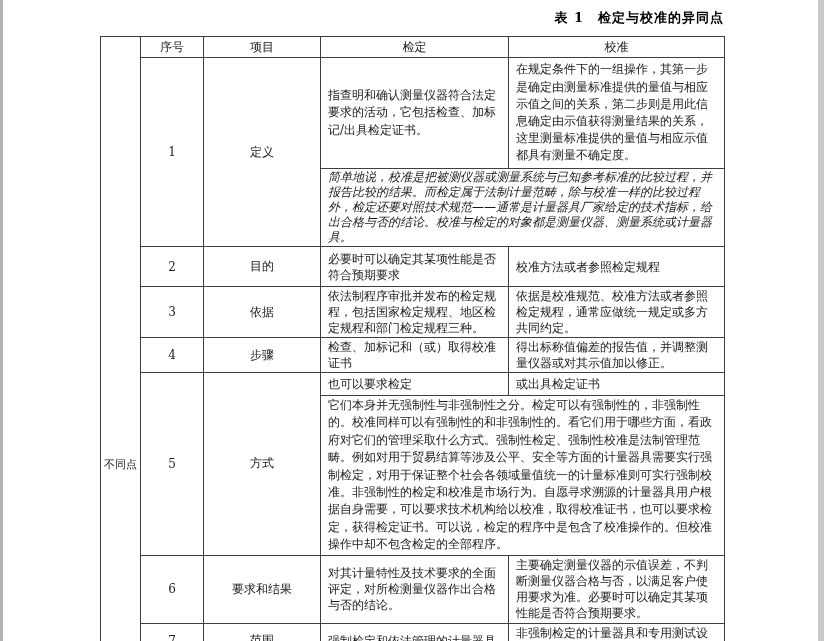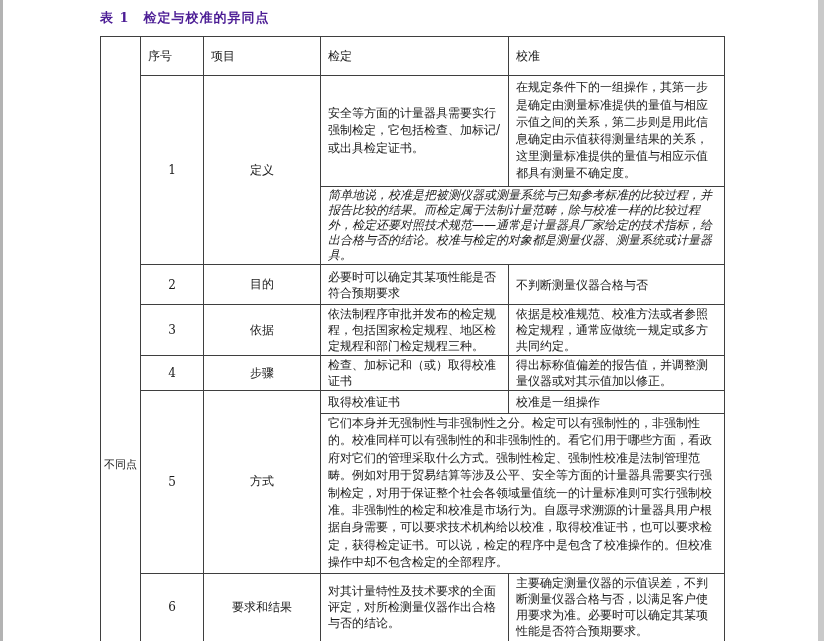--- a/index.html
+++ b/index.html
@@ -14,35 +14,35 @@
   .scan-edge-left {
     position: absolute; left: 0; top: 0; width: 3px; height: 641px;
     background: #b3b3b3;
   }
   .scan-edge-right {
     position: absolute; left: 818px; top: 0; width: 6px; height: 641px;
     background: #c9c9c9;
   }
   .doc-title {
     position: absolute; top: 9px; left: 100px; width: 624px;
-    text-align: left; font-size: 13px; font-weight: bold;
-    letter-spacing: 1px; color: #4c1d95;
+    text-align: right; font-size: 13px; font-weight: bold;
+    letter-spacing: 1px; color: #000000;
   }
   table.cmp {
     position: absolute; left: 100px; top: 36px;
     width: 624px; border-collapse: collapse; table-layout: fixed;
   }
   table.cmp td, table.cmp th {
     border: 1px solid #3f3f3f;
     font-size: 12px; font-weight: normal;
     vertical-align: middle;
     padding: 1px 7px;
     overflow: hidden;
   }
-  th.hdr { text-align: left; height: 39px; padding: 0 2px; }
+  th.hdr { text-align: center; height: 21px; padding: 0 2px; }
   td.center { text-align: center; }
   td.body-cell { text-align: left; line-height: 16px; }
   td.def-cell { line-height: 17.2px; padding-top: 2px; }
   td.note-a { line-height: 15px; }
   td.note-b { line-height: 17.4px; }
   td.group-cell { position: relative; padding: 0; }
   .group-label {
     position: absolute; top: 420px; left: 0; width: 100%;
     text-align: center; font-size: 11px; letter-spacing: 0px;
     white-space: nowrap;
@@ -81,53 +81,53 @@
       </td>
       <th class="hdr">序号</th>
       <th class="hdr">项目</th>
       <th class="hdr">检定</th>
       <th class="hdr">校准</th>
     </tr>
 
     <tr class="r1a">
       <td class="center" rowspan="2">1</td>
       <td class="center" rowspan="2">定义</td>
-      <td class="body-cell def-cell">安全等方面的计量器具需要实行强制检定，它包括检查、加标记/或出具检定证书。</td>
+      <td class="body-cell def-cell">指查明和确认测量仪器符合法定要求的活动，它包括检查、加标记/出具检定证书。</td>
       <td class="body-cell def-cell">在规定条件下的一组操作，其第一步是确定由测量标准提供的量值与相应示值之间的关系，第二步则是用此信息确定由示值获得测量结果的关系，这里测量标准提供的量值与相应示值都具有测量不确定度。</td>
     </tr>
     <tr class="r1b">
       <td class="body-cell note-a" colspan="2">简单地说，校准是把被测仪器或测量系统与已知参考标准的比较过程，并报告比较的结果。而检定属于法制计量范畴，除与校准一样的比较过程外，检定还要对照技术规范——通常是计量器具厂家给定的技术指标，给出合格与否的结论。校准与检定的对象都是测量仪器、测量系统或计量器具。</td>
     </tr>
 
     <tr class="r2">
       <td class="center">2</td>
       <td class="center">目的</td>
       <td class="body-cell">必要时可以确定其某项性能是否符合预期要求</td>
-      <td class="body-cell">不判断测量仪器合格与否</td>
+      <td class="body-cell">校准方法或者参照检定规程</td>
     </tr>
 
     <tr class="r3">
       <td class="center">3</td>
       <td class="center">依据</td>
       <td class="body-cell">依法制程序审批并发布的检定规程，包括国家检定规程、地区检定规程和部门检定规程三种。</td>
       <td class="body-cell">依据是校准规范、校准方法或者参照检定规程，通常应做统一规定或多方共同约定。</td>
     </tr>
 
     <tr class="r4">
       <td class="center">4</td>
       <td class="center">步骤</td>
       <td class="body-cell">检查、加标记和（或）取得校准证书</td>
       <td class="body-cell">得出标称值偏差的报告值，并调整测量仪器或对其示值加以修正。</td>
     </tr>
 
     <tr class="r5a">
       <td class="center" rowspan="2">5</td>
       <td class="center" rowspan="2">方式</td>
-      <td class="body-cell">取得校准证书</td>
-      <td class="body-cell">校准是一组操作</td>
+      <td class="body-cell">也可以要求检定</td>
+      <td class="body-cell">或出具检定证书</td>
     </tr>
     <tr class="r5b">
       <td class="body-cell note-b" colspan="2">它们本身并无强制性与非强制性之分。检定可以有强制性的，非强制性的。校准同样可以有强制性的和非强制性的。看它们用于哪些方面，看政府对它们的管理采取什么方式。强制性检定、强制性校准是法制管理范畴。例如对用于贸易结算等涉及公平、安全等方面的计量器具需要实行强制检定，对用于保证整个社会各领域量值统一的计量标准则可实行强制校准。非强制性的检定和校准是市场行为。自愿寻求溯源的计量器具用户根据自身需要，可以要求技术机构给以校准，取得校准证书，也可以要求检定，获得检定证书。可以说，检定的程序中是包含了校准操作的。但校准操作中却不包含检定的全部程序。</td>
     </tr>
 
     <tr class="r6">
       <td class="center">6</td>
       <td class="center">要求和结果</td>
       <td class="body-cell">对其计量特性及技术要求的全面评定，对所检测量仪器作出合格与否的结论。</td>
       <td class="body-cell">主要确定测量仪器的示值误差，不判断测量仪器合格与否，以满足客户使用要求为准。必要时可以确定其某项性能是否符合预期要求。</td>

